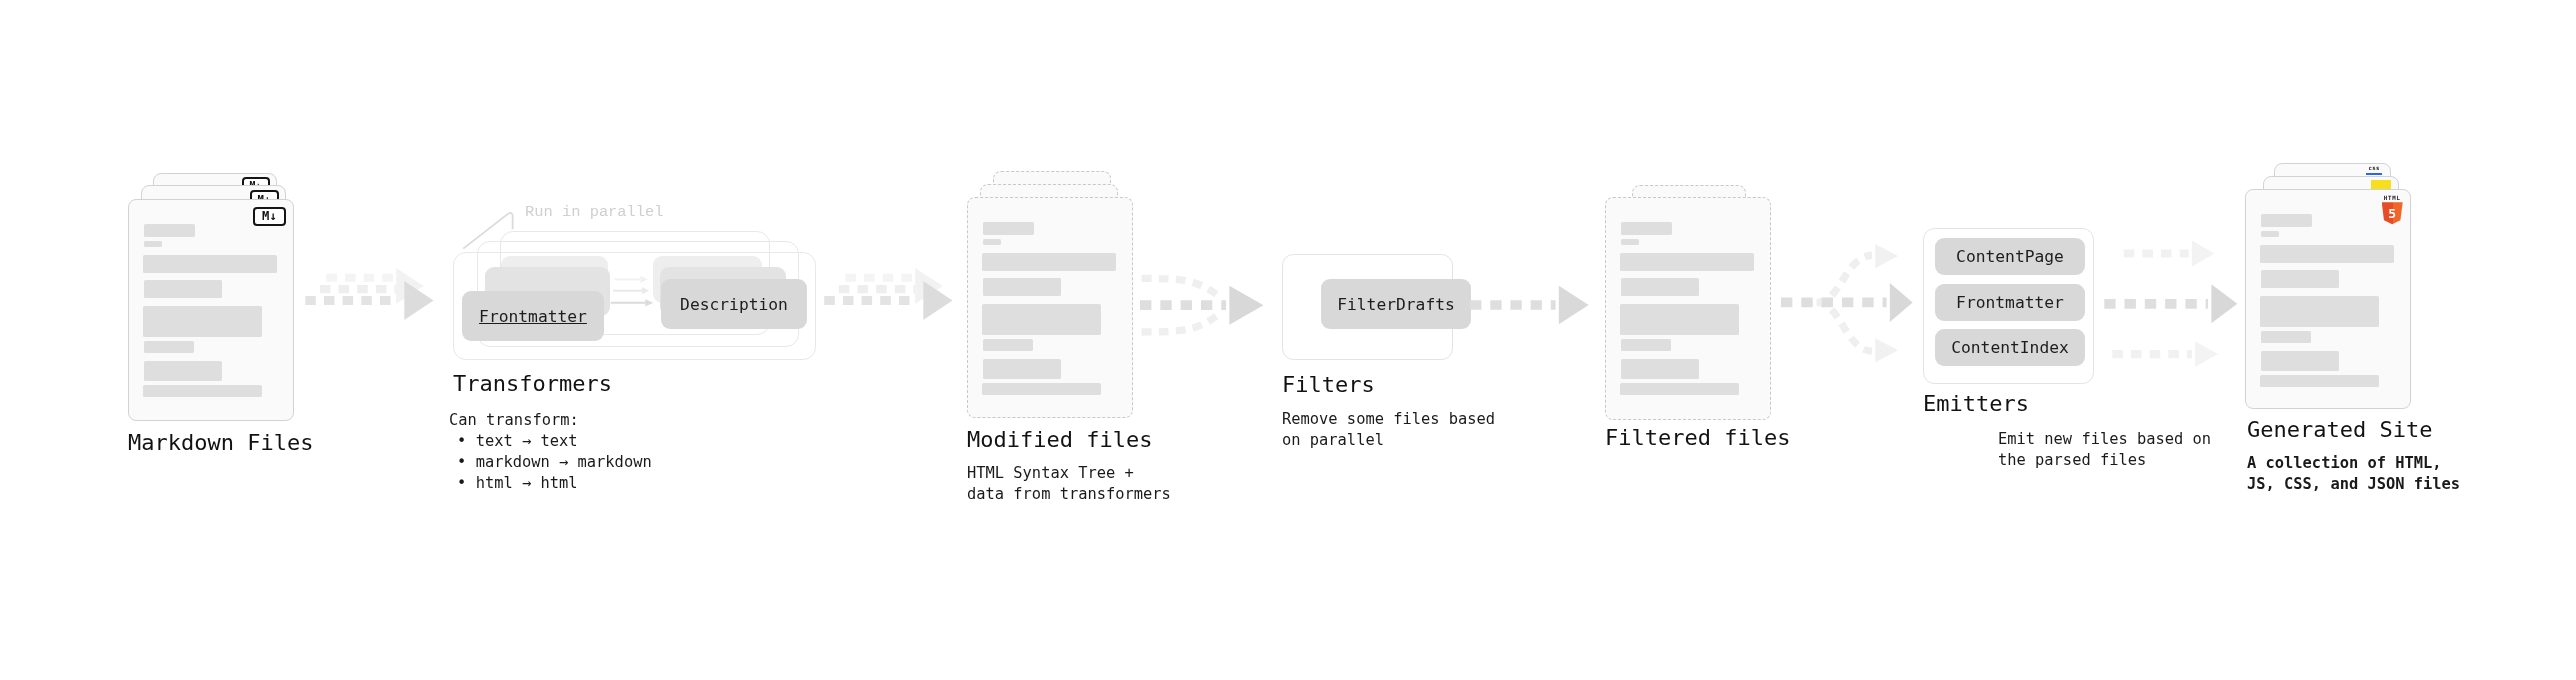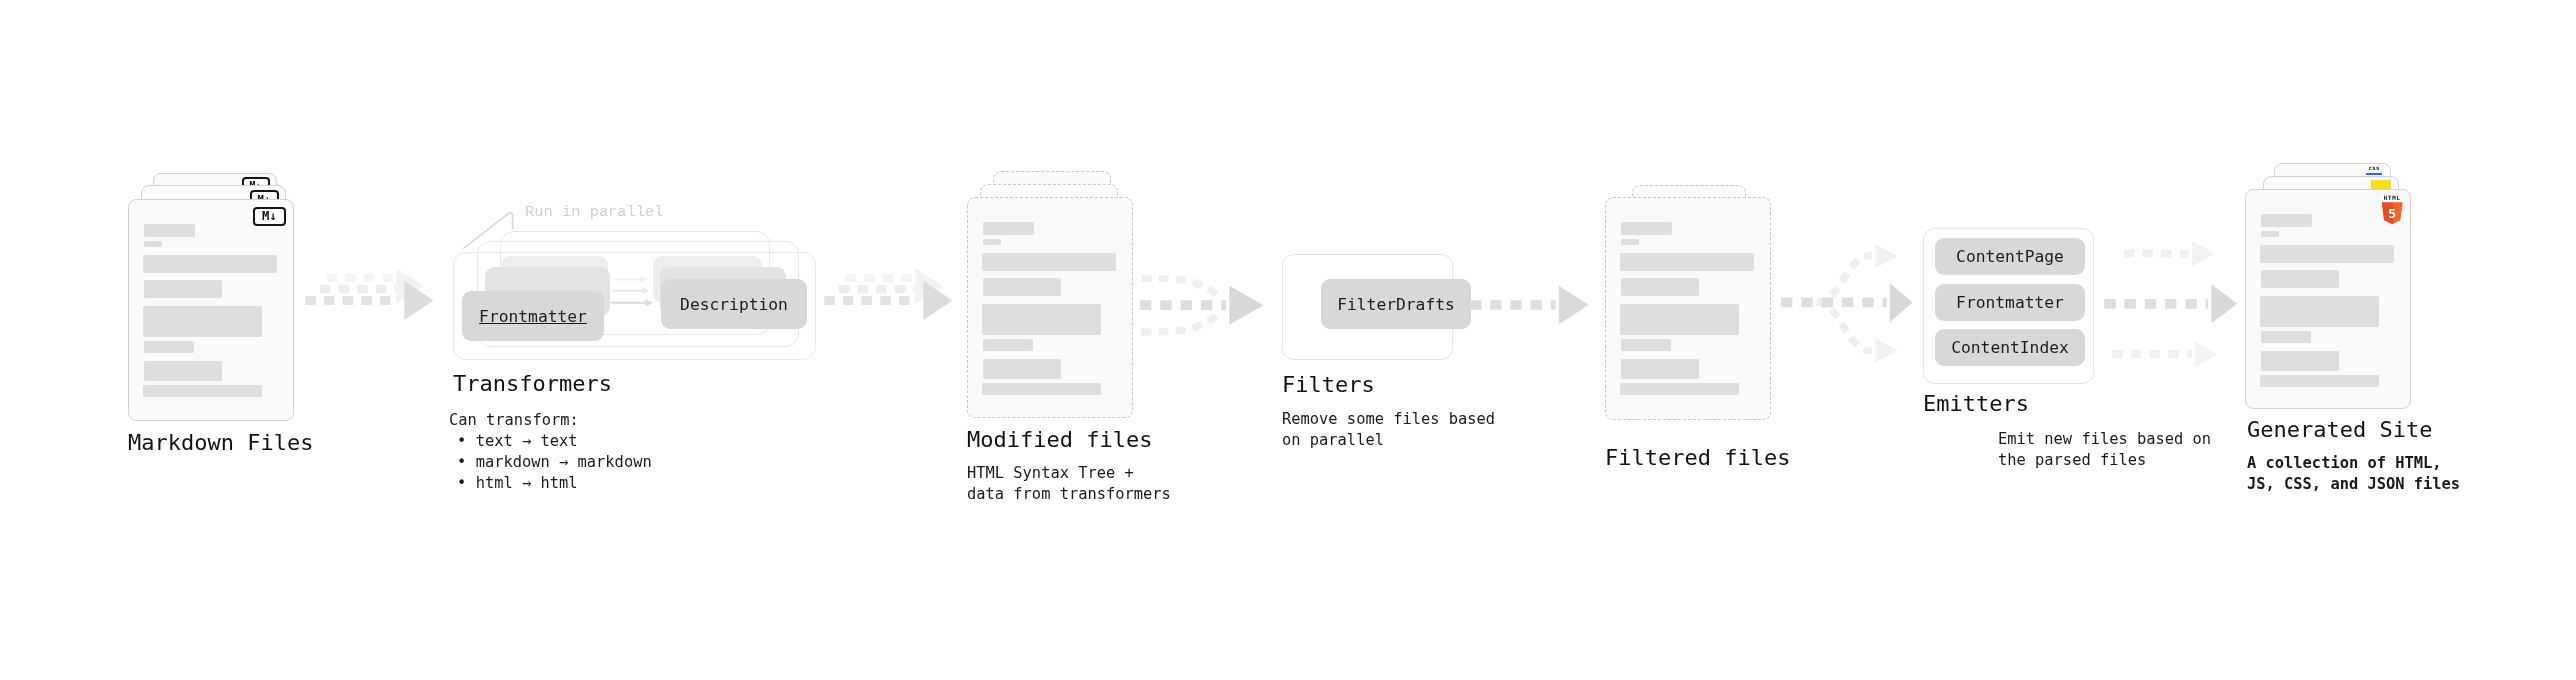--- a/index.html
+++ b/index.html
@@ -174,21 +174,21 @@
           <div class="bar" style="left: 15.4px; top: 24.4px; width: 51px; height: 12.2px;"></div>
           <div class="bar" style="left: 14.6px; top: 41px; width: 18px; height: 5.7px;"></div>
           <div class="bar" style="left: 14px; top: 55px; width: 134px; height: 18px;"></div>
           <div class="bar" style="left: 14.6px; top: 80px; width: 78px; height: 18px;"></div>
           <div class="bar" style="left: 14px; top: 106px; width: 119px; height: 31px;"></div>
           <div class="bar" style="left: 14.6px; top: 141px; width: 50px; height: 12.2px;"></div>
           <div class="bar" style="left: 14.6px; top: 161px; width: 78px; height: 19.5px;"></div>
           <div class="bar" style="left: 14px; top: 185px; width: 119px; height: 12.2px;"></div>
         </div>
     </div>
-    <div class="label" style="left:1605px;top:426px;margin-top:20px;">Filtered files</div>
+    <div class="label" style="left:1605px;top:426px;">Filtered files</div>
   </div>
 
   <svg style="left:1776px;top:239px;" width="140" height="130" viewBox="0 0 172 160">
     <path d="M50 78 C80 78 84 22 118 20" stroke="#efefef" stroke-width="9" fill="none" stroke-dasharray="12 9"></path>
     <path d="M50 78 C80 78 84 136 118 138" stroke="#efefef" stroke-width="9" fill="none" stroke-dasharray="12 9"></path>
     <line x1="6" y1="78" x2="136" y2="78" stroke="#dedede" stroke-width="12" stroke-dasharray="14 11"></line>
     <polygon points="122,6 122,36 150,21" fill="#f1f1f1"></polygon>
     <polygon points="140,54 140,102 168,78" fill="#d8d8d8"></polygon>
     <polygon points="122,122 122,152 150,137" fill="#f1f1f1"></polygon>
   </svg>

